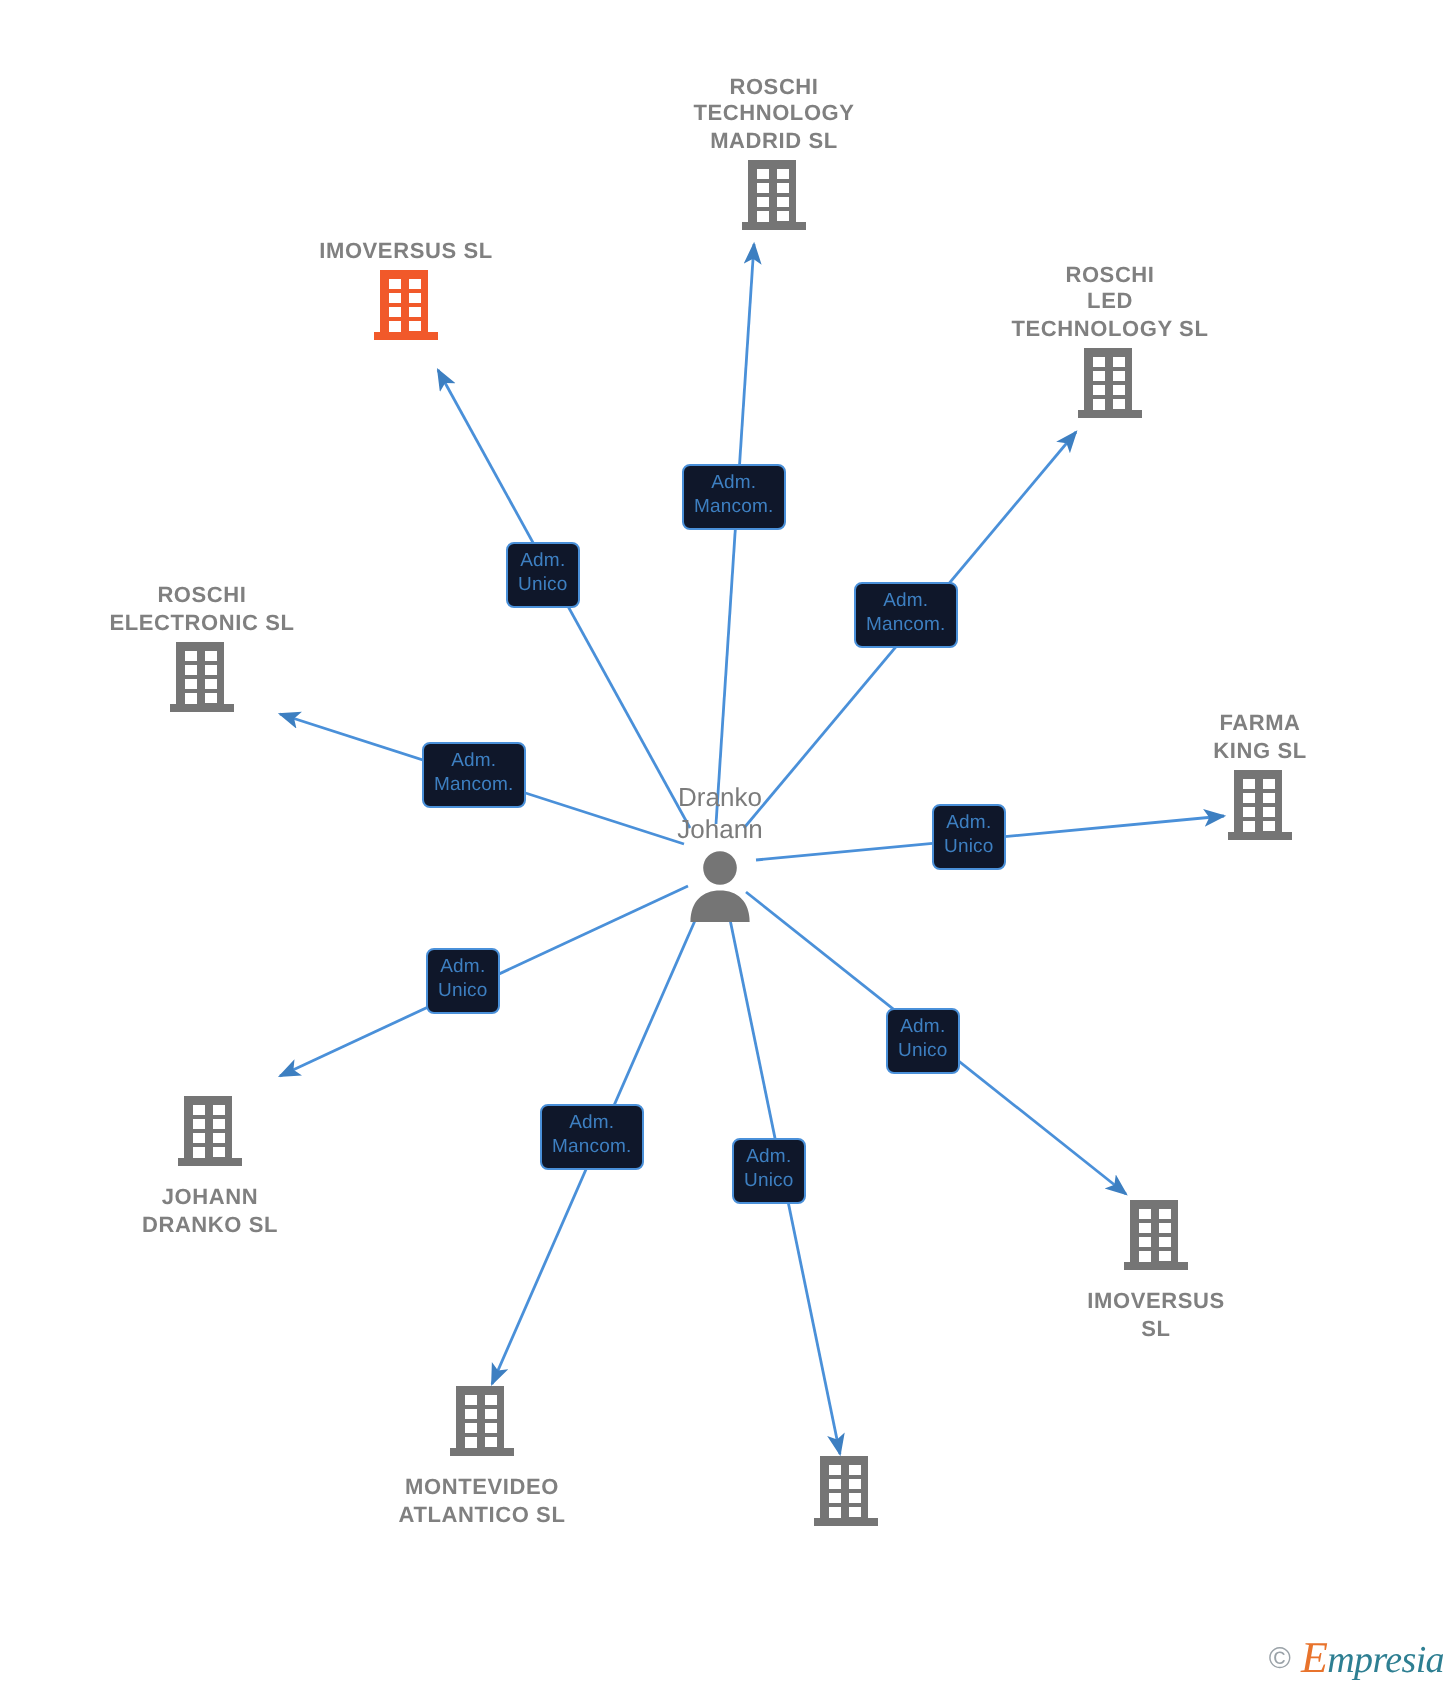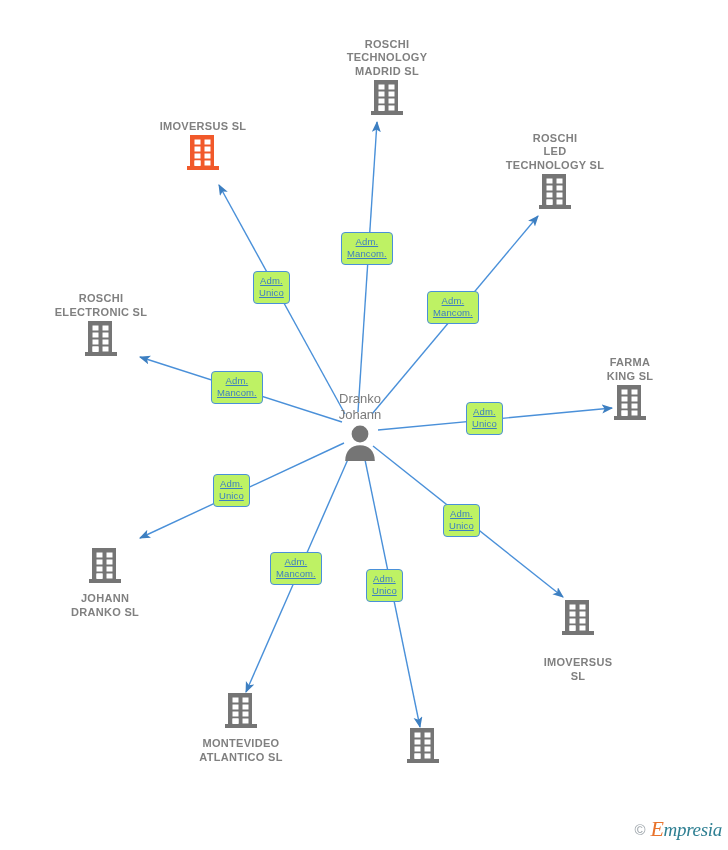--- a/index.html
+++ b/index.html
@@ -51,31 +51,30 @@
     color: #7b7b7b;
   }
   .node-icon {
     display: block;
   }
 
   
   .edge-label {
     position: absolute;
     box-sizing: border-box;
-    background: #bef264;
+    background: #0f172a;
     border: 1px solid #4a90d9;
     border-radius: 4px;
     color: #3d7fc1;
     font-size: 9.5px;
     line-height: 12px;
     text-align: center;
     padding: 3px 5px 4px 5px;
     white-space: pre-line;
     letter-spacing: 0.1px;
-    text-decoration: underline;
   }
 
   
   #watermark {
     position: absolute;
     right: 6px;
     bottom: 8px;
     display: flex;
     align-items: center;
     gap: 5px;
@@ -229,21 +228,21 @@
             <rect x="17.5" y="6.5" width="6" height="5" fill="#ffffff"></rect>
             <rect x="7.5" y="13.5" width="6" height="5" fill="#ffffff"></rect>
             <rect x="17.5" y="13.5" width="6" height="5" fill="#ffffff"></rect>
             <rect x="7.5" y="20.5" width="6" height="5" fill="#ffffff"></rect>
             <rect x="17.5" y="20.5" width="6" height="5" fill="#ffffff"></rect>
             <rect x="7.5" y="27.5" width="6" height="5" fill="#ffffff"></rect>
             <rect x="17.5" y="27.5" width="6" height="5" fill="#ffffff"></rect>
     <rect x="7.5" y="27.5" width="6" height="5.5" fill="#ffffff"></rect>
     <rect x="0" y="33" width="32" height="4" fill="#757575"></rect>
   </svg></div>
-        <div class="node-label" style="margin-top: 16px;">IMOVERSUS
+        <div class="node-label" style="margin-top: 4px;">IMOVERSUS
 SL</div>
       </div>
       <div class="node" style="left: 241px; top: 691px;">
         <div class="node-icon"><svg width="32" height="38" viewBox="0 0 32 38" aria-hidden="true">
     <rect x="3" y="2" width="24" height="31" fill="#757575"></rect>
     <rect x="7.5" y="6.5" width="6" height="5" fill="#ffffff"></rect>
             <rect x="17.5" y="6.5" width="6" height="5" fill="#ffffff"></rect>
             <rect x="7.5" y="13.5" width="6" height="5" fill="#ffffff"></rect>
             <rect x="17.5" y="13.5" width="6" height="5" fill="#ffffff"></rect>
             <rect x="7.5" y="20.5" width="6" height="5" fill="#ffffff"></rect>

